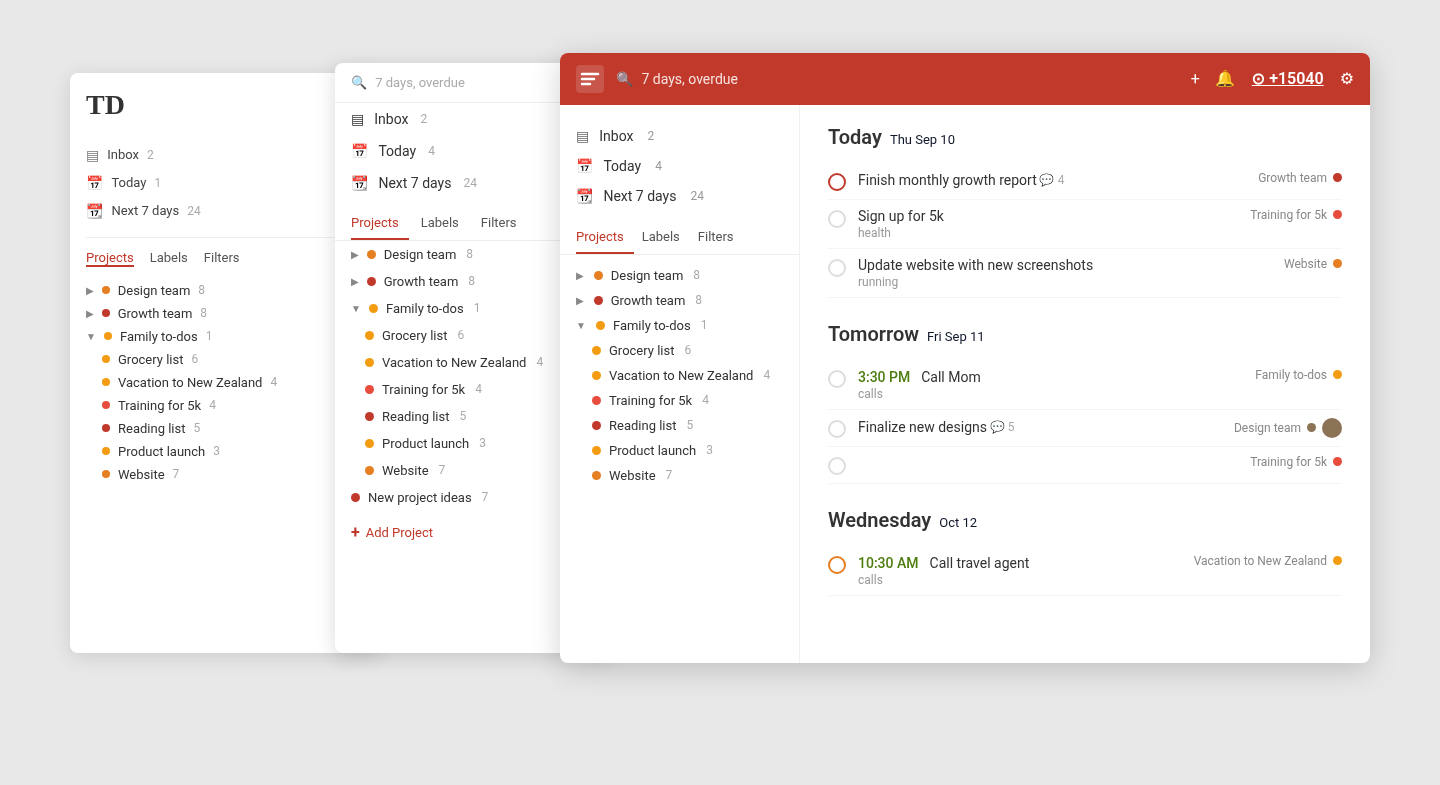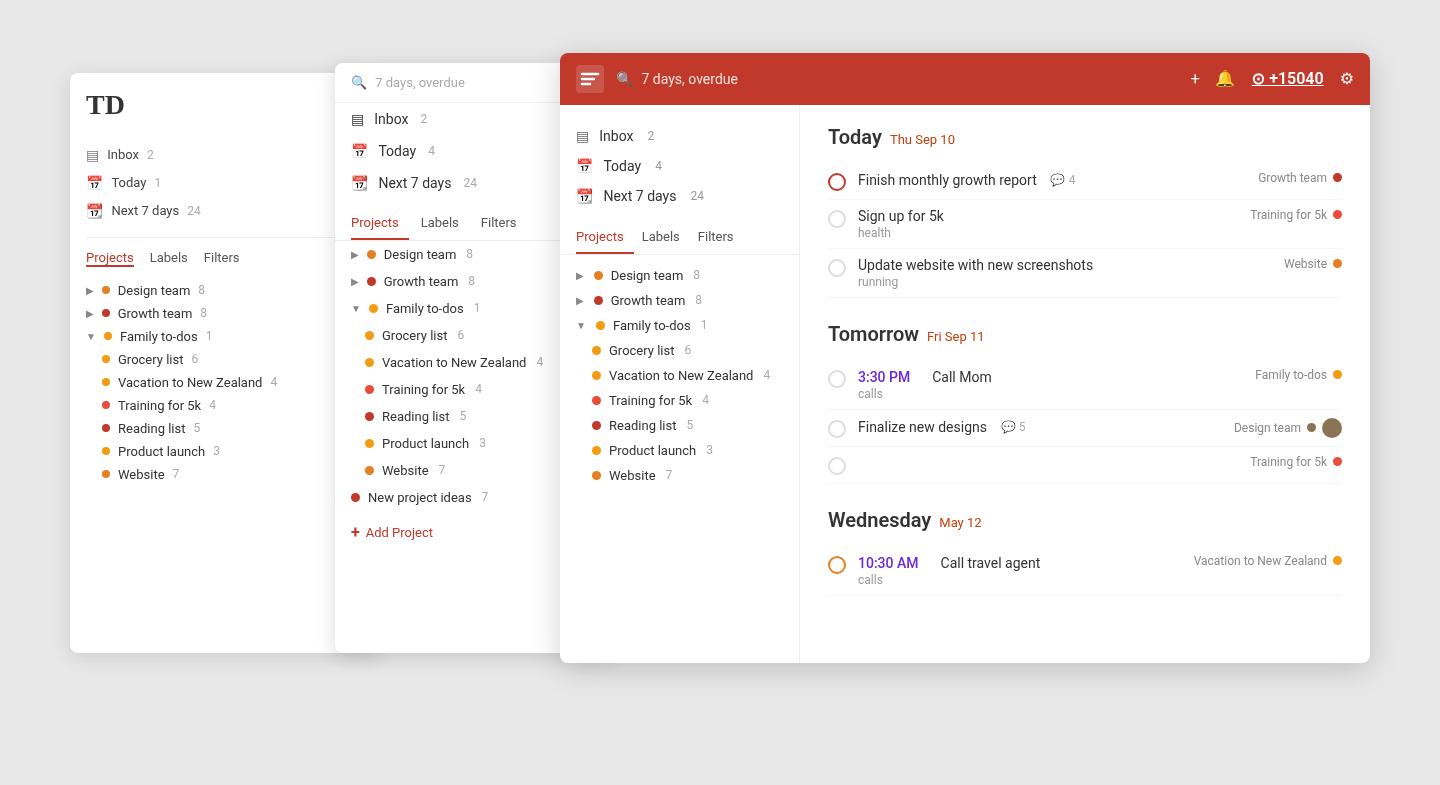--- a/index.html
+++ b/index.html
@@ -205,21 +205,21 @@
       gap: 8px;
       margin-bottom: 14px;
     }
     .day-title {
       font-size: 20px;
       font-weight: 600;
       color: #333;
     }
     .day-date {
       font-size: 13px;
-      color: #c2410c;
+      color: #0f172a;
     }
 
     .task-item {
       display: flex;
       align-items: flex-start;
       padding: 8px 0;
       border-bottom: 1px solid #f5f5f5;
       gap: 12px;
     }
     .task-checkbox {
@@ -241,27 +241,27 @@
       font-weight: 400;
     }
     .task-subtitle {
       font-size: 12px;
       color: #999;
       margin-top: 2px;
     }
     .task-time {
       font-size: 14px;
       font-weight: 500;
-      color: #6d28d9;
+      color: #4d7c0f;
       margin-right: 8px;
     }
     .task-meta {
       display: flex;
       align-items: center;
-      gap: 14px;
+      gap: 3px;
       margin-top: 1px;
     }
     .task-comment-icon {
       font-size: 12px;
       color: #aaa;
       display: flex;
       align-items: center;
       gap: 2px;
     }
 
@@ -752,21 +752,21 @@
             <div class="task-right">
               <span class="task-project-tag">Training for 5k</span>
               <span class="tag-dot" style="background:#E74C3C;"></span>
             </div>
           </div>
         </div>
 
         <div class="day-section">
           <div class="day-header">
             <span class="day-title">Wednesday</span>
-            <span class="day-date">May 12</span>
+            <span class="day-date">Oct 12</span>
           </div>
 
           <div class="task-item">
             <div class="task-checkbox orange-border"></div>
             <div class="task-body">
               <div class="task-meta">
                 <span class="task-time">10:30 AM</span>
                 <span class="task-title">Call travel agent</span>
               </div>
               <div class="task-subtitle">calls</div>

